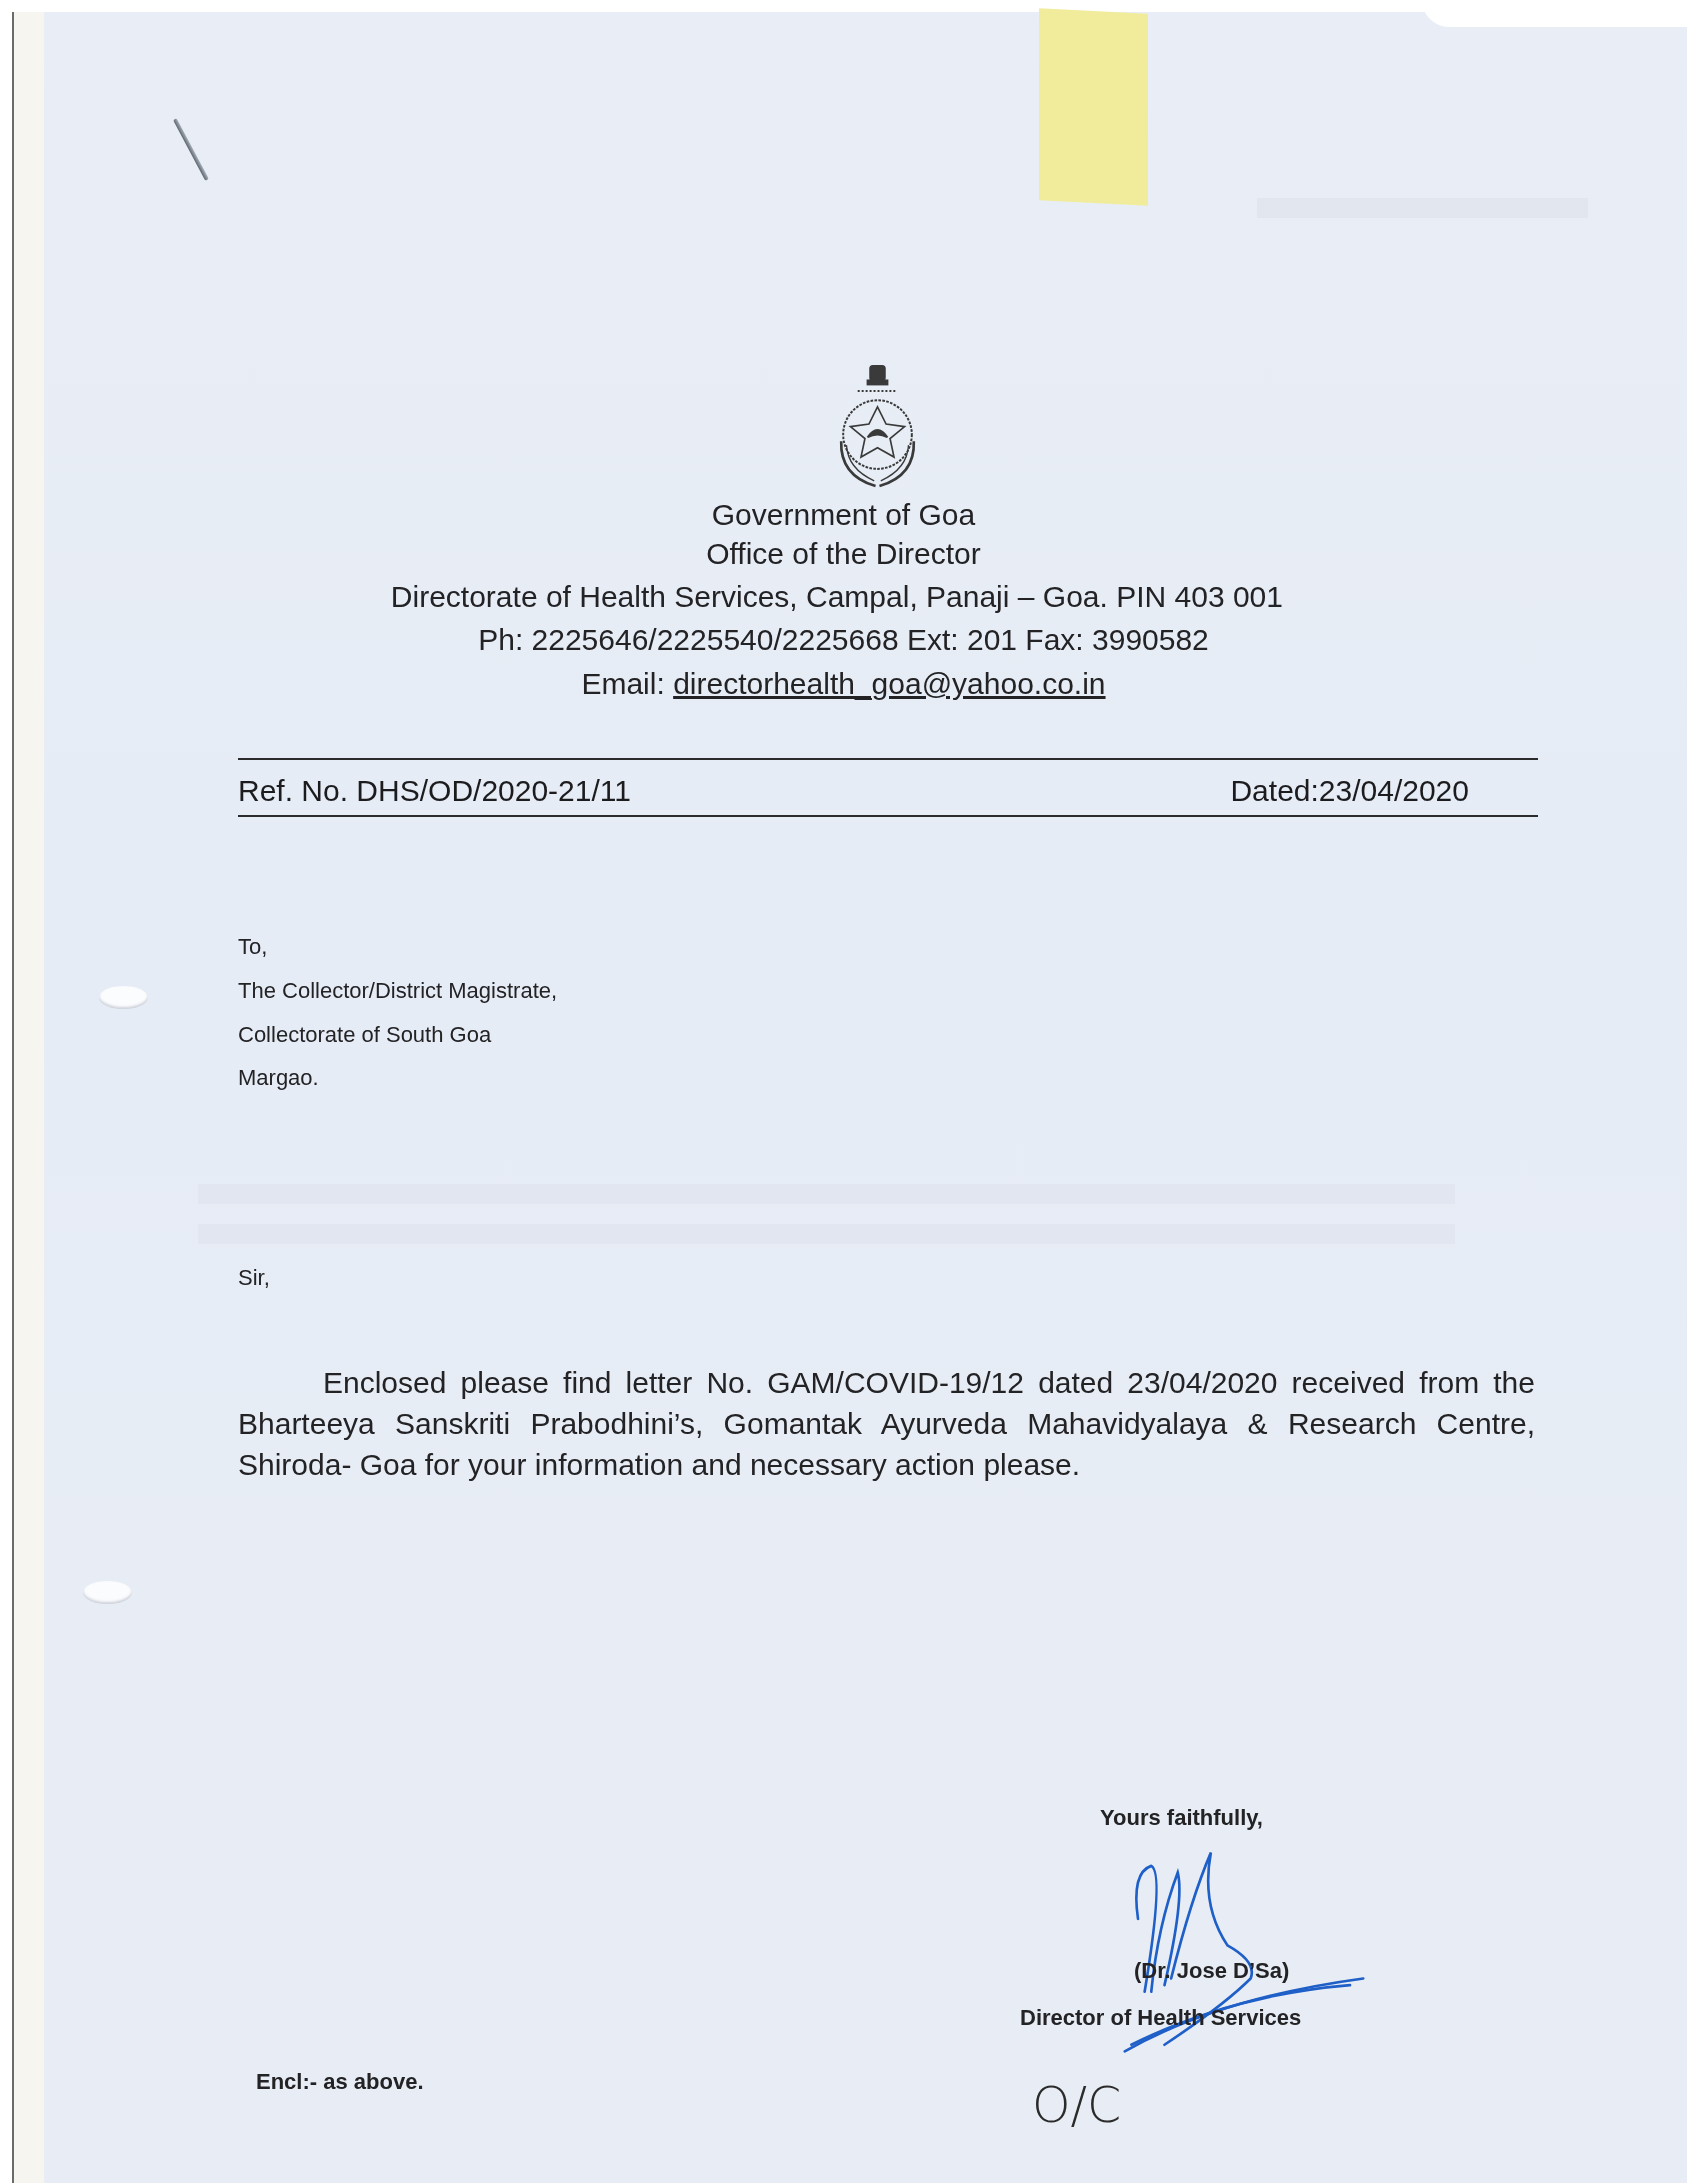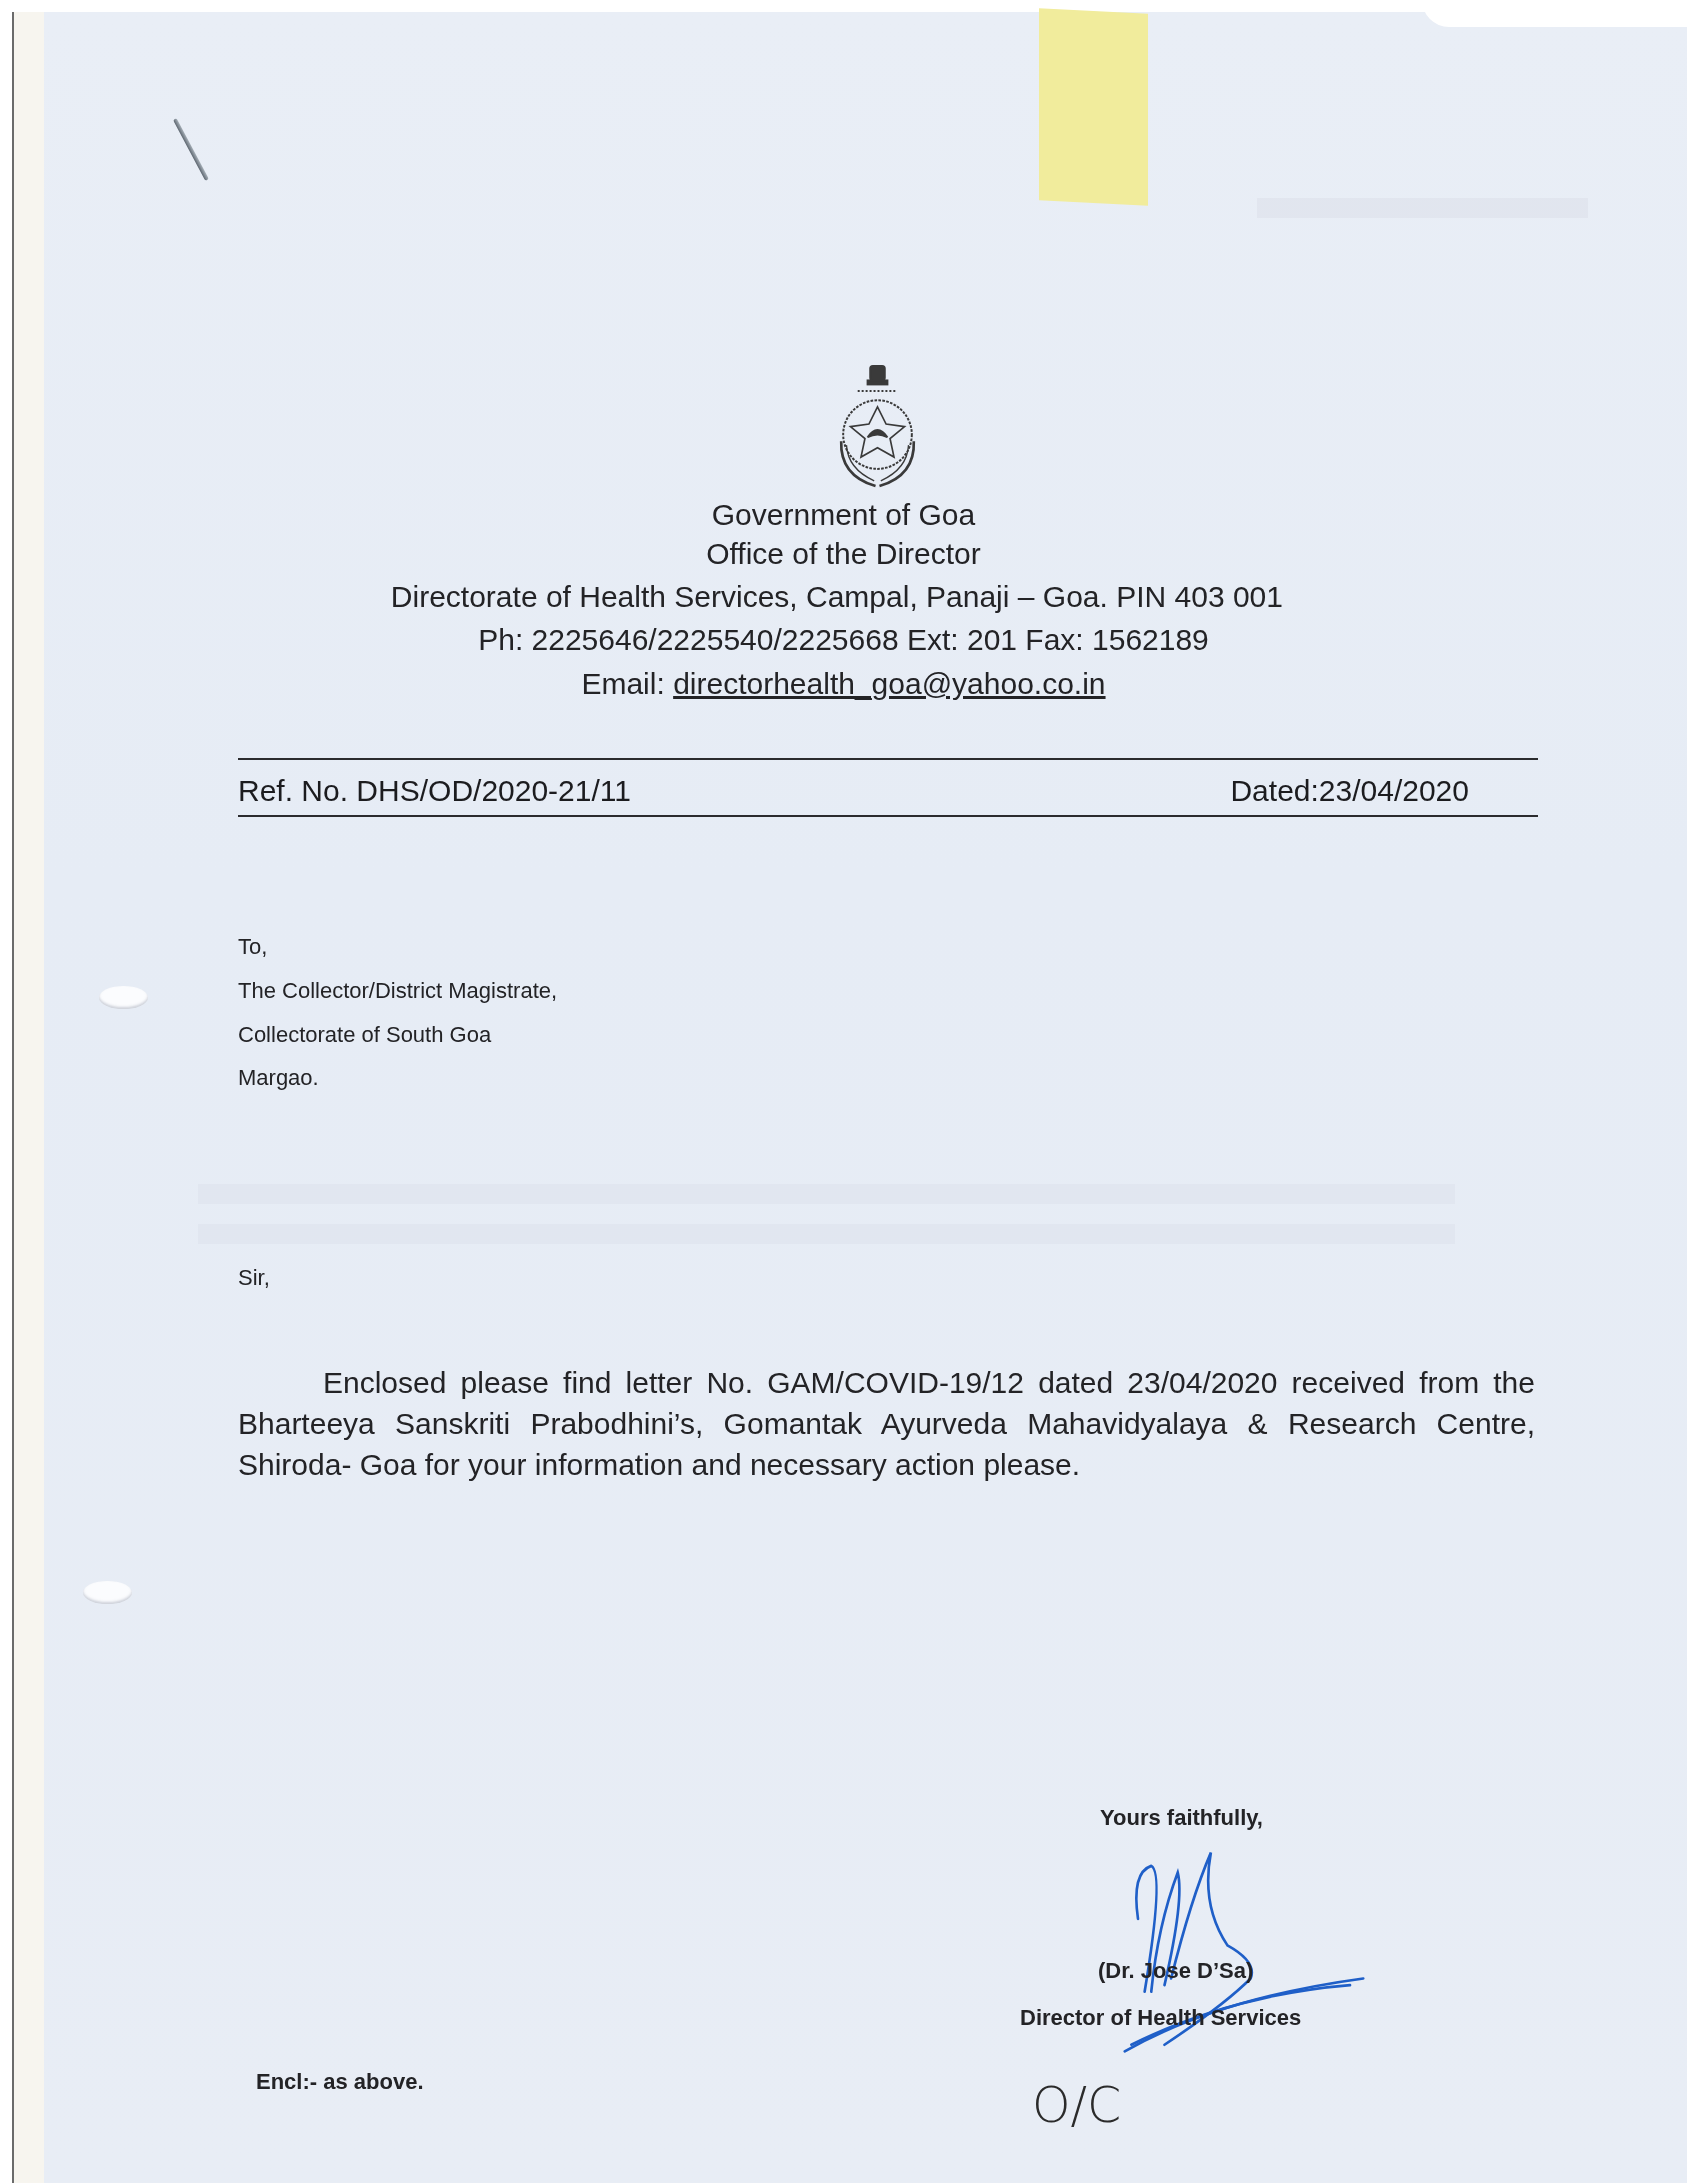--- a/index.html
+++ b/index.html
@@ -100,21 +100,21 @@
     <polygon points="75,66 88,92 116,96 94,114 100,142 75,128 50,142 56,114 34,96 62,92" stroke-width="2.5"></polygon>
     <path d="M60 112 Q75 90 90 112 Q75 104 60 112Z" fill="#3a3a3a"></path>
     <path d="M20 118 Q18 170 72 186 M130 118 Q132 170 78 186" stroke-width="4"></path>
     <path d="M28 124 Q30 160 70 178 M122 124 Q120 160 80 178" stroke-width="2"></path>
   </g>
 </svg>
 
 <div class="header-line" style="top:498px;">Government of Goa</div>
 <div class="header-line" style="top:537px;">Office of the Director</div>
 <div class="header-line" style="top:580px; left:-6.6px;">Directorate of Health Services, Campal,  Panaji – Goa.  PIN 403 001</div>
-<div class="header-line" style="top:623px;">Ph: 2225646/2225540/2225668 Ext: 201 Fax: 1562189</div>
+<div class="header-line" style="top:623px;">Ph: 2225646/2225540/2225668 Ext: 201 Fax: 3990582</div>
 <div class="header-line" style="top:667px;">
   <span>Email: </span><span class="email-link">directorhealth_goa@yahoo.co.in</span>
 </div>
 
 <div class="rule" style="top:758px;"></div>
 <div class="ref-row">
   <span class="ref-no">Ref. No. DHS/OD/2020-21/11</span>
   <span class="ref-date">Dated:23/04/2020</span>
 </div>
 <div class="rule" style="top:815px;"></div>
@@ -133,18 +133,18 @@
 <svg class="signature" viewBox="0 0 480 320">
   <g fill="none" stroke="#1f5fc8" stroke-width="4" stroke-linecap="round">
     <path d="M80 110 Q70 40 100 30 Q120 40 90 220"></path>
     <path d="M100 220 Q110 120 140 40 Q150 80 120 210"></path>
     <path d="M130 200 Q160 80 190 10 Q175 90 215 150 Q260 175 250 200 Q210 240 120 300"></path>
     <path d="M60 310 Q200 230 420 200"></path>
     <path d="M70 300 Q220 225 400 210"></path>
   </g>
 </svg>
 
-<div class="text bold" style="left:1098px;top:1958px;">(Dr. Jose D’Sa)</div>
+<div class="text bold" style="left:1134px;top:1958px;">(Dr. Jose D’Sa)</div>
 <div class="text bold" style="left:1020px;top:2005px;">Director of Health Services</div>
 
 <div class="text bold" style="left:238px;top:2069px;margin-left:18px;">Encl:- as above.</div>
 <div class="oc-mark">O/C</div>
 
 
 </body></html>

